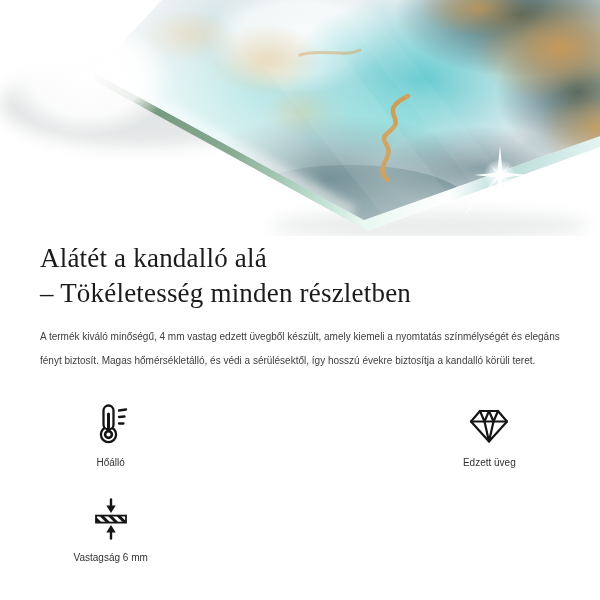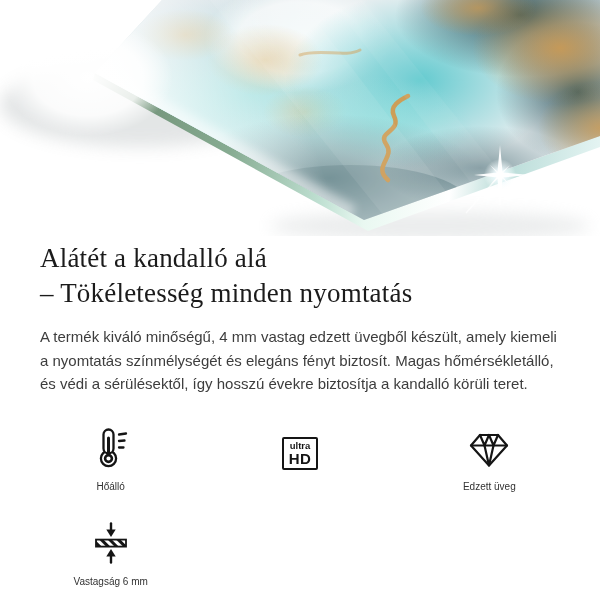--- a/index.html
+++ b/index.html
@@ -24,21 +24,21 @@
     font-family: "Liberation Serif", "DejaVu Serif", serif;
     font-weight: 500;
     font-size: 27px;
     line-height: 35px;
     color: #1b1b1b;
     letter-spacing: 0.2px;
   }
   .title .line { display: block; }
   .desc {
     margin: 14px 0 0 0;
-    font-size: 15px;
+    font-size: 10px;
     line-height: 23.5px;
     color: #3d3d3d;
     max-width: 524px;
   }
 
   
   .features {
     margin: 28px -24px 0 -24px;
     display: grid;
     grid-template-columns: repeat(3, 1fr);
@@ -186,21 +186,21 @@
         <path d="M0,-30 L2.6,-2.6 L30,0 L2.6,2.6 L0,34 L-2.6,2.6 L-26,0 L-2.6,-2.6 Z" fill="#ffffff" opacity="0.95"></path>
         <path d="M0,-14 L1.1,-1.1 L14,0 L1.1,1.1 L0,14 L-1.1,1.1 L-14,0 L-1.1,-1.1 Z" transform="rotate(45)" fill="#ffffff" opacity="0.8"></path>
         <path d="M0,0 L-34,38" stroke="#ffffff" stroke-width="1.4" opacity="0.7"></path>
       </g>
     </svg>
   </div>
 
   <div class="content">
     <h1 class="title">
       <span class="line">Alátét a kandalló alá</span>
-      <span class="line">– Tökéletesség minden nyomtatás</span>
+      <span class="line">– Tökéletesség minden részletben</span>
     </h1>
     <p class="desc">A termék kiváló minőségű, 4 mm vastag edzett üvegből készült, amely kiemeli a nyomtatás színmélységét és elegáns fényt biztosít. Magas hőmérsékletálló, és védi a sérülésektől, így hosszú évekre biztosítja a kandalló körüli teret.</p>
 
     <div class="features">
 
       <div class="feature">
         <div class="icon-wrap">
           <svg class="icon-svg" width="44" height="44" viewBox="0 0 44 44">
             <g fill="none" stroke="#151515" stroke-width="2.3" stroke-linecap="round">
               <circle cx="19.5" cy="32.5" r="7.6"></circle>
@@ -210,26 +210,20 @@
               <line x1="30" y1="8.5" x2="37" y2="7.5"></line>
               <line x1="30" y1="15" x2="35.5" y2="14.5"></line>
               <line x1="30" y1="21.5" x2="34.5" y2="21.5"></line>
             </g>
           </svg>
         </div>
         <div class="feature-label">Hőálló</div>
       </div>
 
       <div class="feature">
-        <div class="icon-wrap">
-          <div class="hd-box">
-            <div class="hd-top">ultra</div>
-            <div class="hd-bottom">HD</div>
-          </div>
-        </div>
       </div>
 
 
       <div class="feature">
         <div class="icon-wrap">
           <svg class="icon-svg" width="46" height="42" viewBox="0 0 46 42">
             <g fill="none" stroke="#151515" stroke-width="2.2" stroke-linejoin="round" stroke-linecap="round">
               <path d="M14,7 L32,7 L41,17.5 L23,37.5 L5,17.5 Z"></path>
               <line x1="5" y1="17.5" x2="41" y2="17.5"></line>
               <path d="M14,7 L18.5,17.5 L23,7 L27.5,17.5 L32,7"></path>

